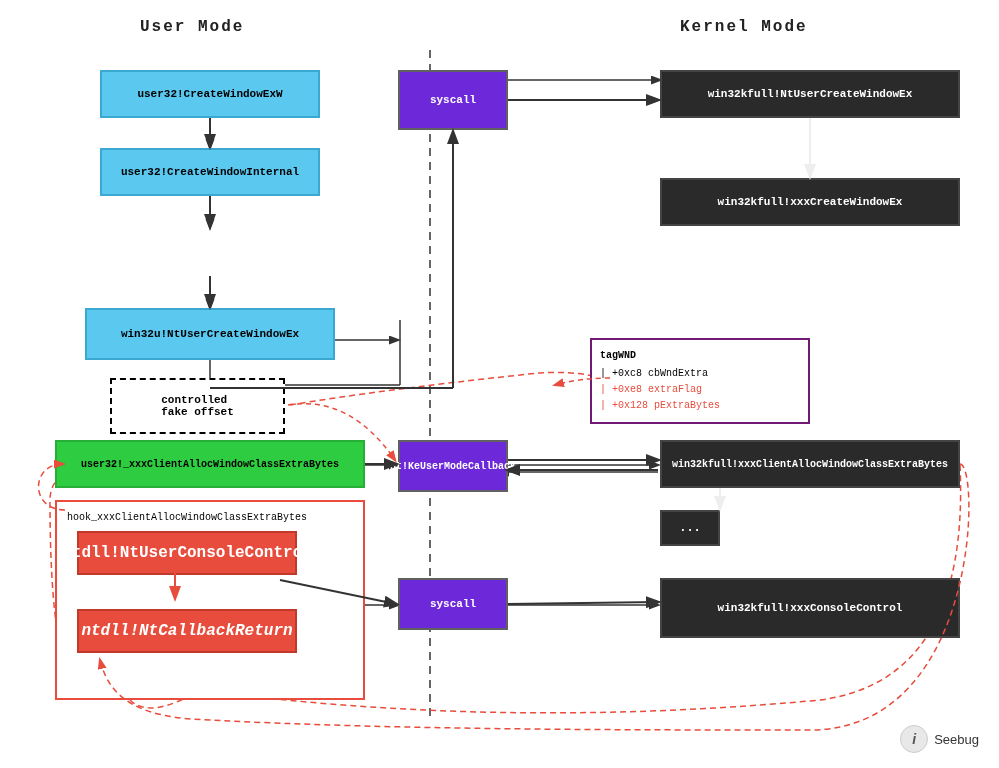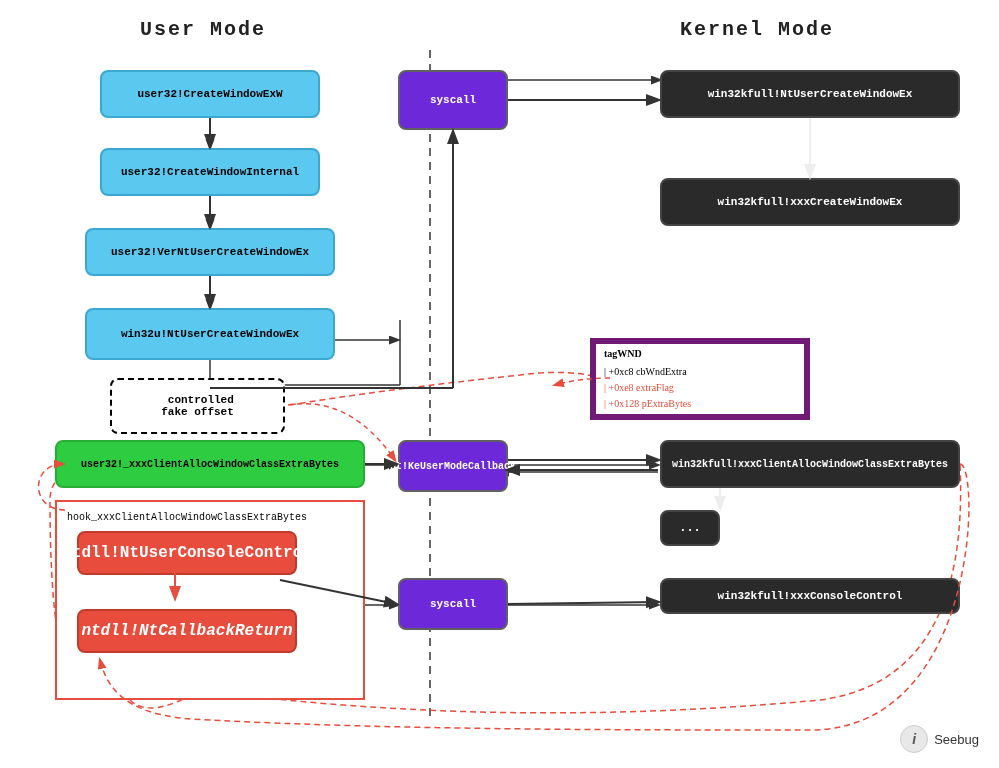--- a/index.html
+++ b/index.html
@@ -12,36 +12,35 @@
       position: relative;
     }
     .diagram {
       position: relative;
       width: 999px;
       height: 768px;
     }
     
     .section-header {
       position: absolute;
-      font-size: 20px;
+      font-size: 16px;
       font-weight: bold;
       letter-spacing: 2px;
       color: #222;
     }
     
     .box {
       position: absolute;
       display: flex;
       align-items: center;
       justify-content: center;
-      text-align: right;
+      text-align: left;
       font-size: 11px;
       font-family: 'Courier New', monospace;
       font-weight: bold;
-      border-radius: 8px;
     }
     .box-blue {
       background: #5bc8f0;
       border: 2px solid #3aa8d0;
       color: #000;
     }
     .box-gray {
       background: #6d28d9;
       border: 2px solid #606060;
       color: #fff;
@@ -73,24 +72,24 @@
       top: 0;
       left: 0;
       width: 999px;
       height: 768px;
       pointer-events: none;
     }
     
     .tagwnd-box {
       position: absolute;
       background: #fff;
-      border: 6px solid #701a75;
+      border: 2px solid #701a75;
       font-size: 10px;
-      font-family: Liberation Serif, serif;
-      padding: 2px 8px;
+      font-family: Liberation Mono, monospace;
+      padding: 8px 8px;
       color: #000;
       line-height: 1.6;
     }
     .tagwnd-box .red-text {
       color: #e74c3c;
     }
     
     .seebug {
       position: absolute;
       bottom: 15px;
@@ -197,23 +196,20 @@
       </marker>
     </defs>
   </svg>
 
   <div class="box box-blue" style="left:100px; top:70px; width:220px; height:48px;">
     <span>user32!CreateWindowExW</span>
   </div>
   <div class="box box-blue" style="left:100px; top:148px; width:220px; height:48px;">
     <span>user32!CreateWindowInternal</span>
   </div>
-  <div class="box box-blue" style="left:85px; top:228px; width:250px; height:48px;">
-    <span>user32!VerNtUserCreateWindowEx</span>
-  </div>
   <div class="box box-blue" style="left:85px; top:308px; width:250px; height:52px;">
     <span>win32u!NtUserCreateWindowEx</span>
   </div>
 
   <div class="box box-gray" style="left:398px; top:70px; width:110px; height:60px;">
     <span>syscall</span>
   </div>
 
   <div class="box box-dashed" style="left:110px; top:378px; width:175px; height:56px; font-size:11px; font-weight:bold;">
     <span>controlled<br>fake offset</span>
@@ -255,21 +251,21 @@
   </div>
   <div class="box box-dark" style="left:660px; top:178px; width:300px; height:48px; font-size:11px;">
     <span>win32kfull!xxxCreateWindowEx</span>
   </div>
   <div class="box box-dark" style="left:660px; top:440px; width:300px; height:48px; font-size:10px;">
     <span>win32kfull!xxxClientAllocWindowClassExtraBytes</span>
   </div>
   <div class="box box-dark" style="left:660px; top:510px; width:60px; height:36px; font-size:12px;">
     <span>...</span>
   </div>
-  <div class="box box-dark" style="left:660px; top:578px; width:300px; height:36px; font-size:11px;">
+  <div class="box box-dark" style="left:660px; top:578px; width:300px; height:60px; font-size:11px;">
     <span>win32kfull!xxxConsoleControl</span>
   </div>
 
   <svg class="arrows-svg" style="z-index:10;">
     <defs>
       <marker id="arr" markerWidth="8" markerHeight="8" refX="6" refY="3" orient="auto">
         <path d="M0,0 L0,6 L8,3 z" fill="#333"></path>
       </marker>
       <marker id="arr-w" markerWidth="8" markerHeight="8" refX="6" refY="3" orient="auto">
         <path d="M0,0 L0,6 L8,3 z" fill="#eee"></path>

